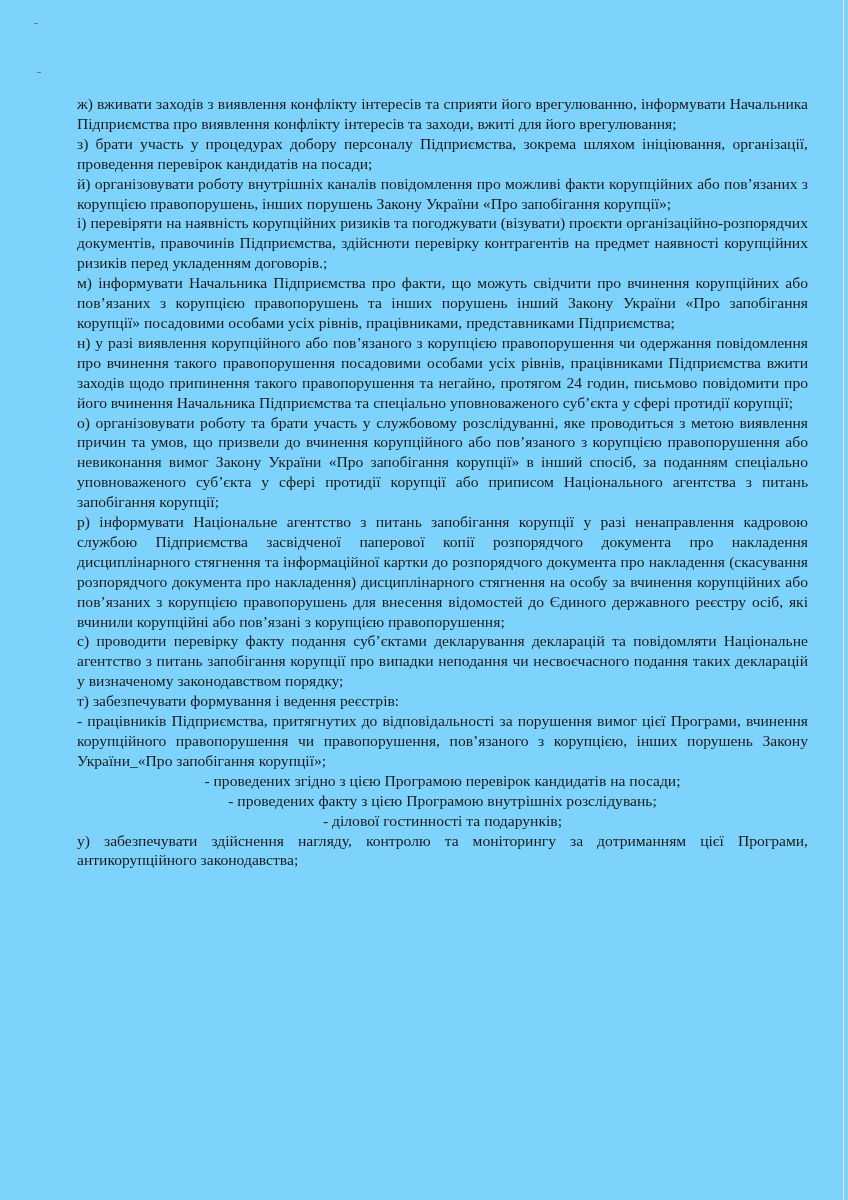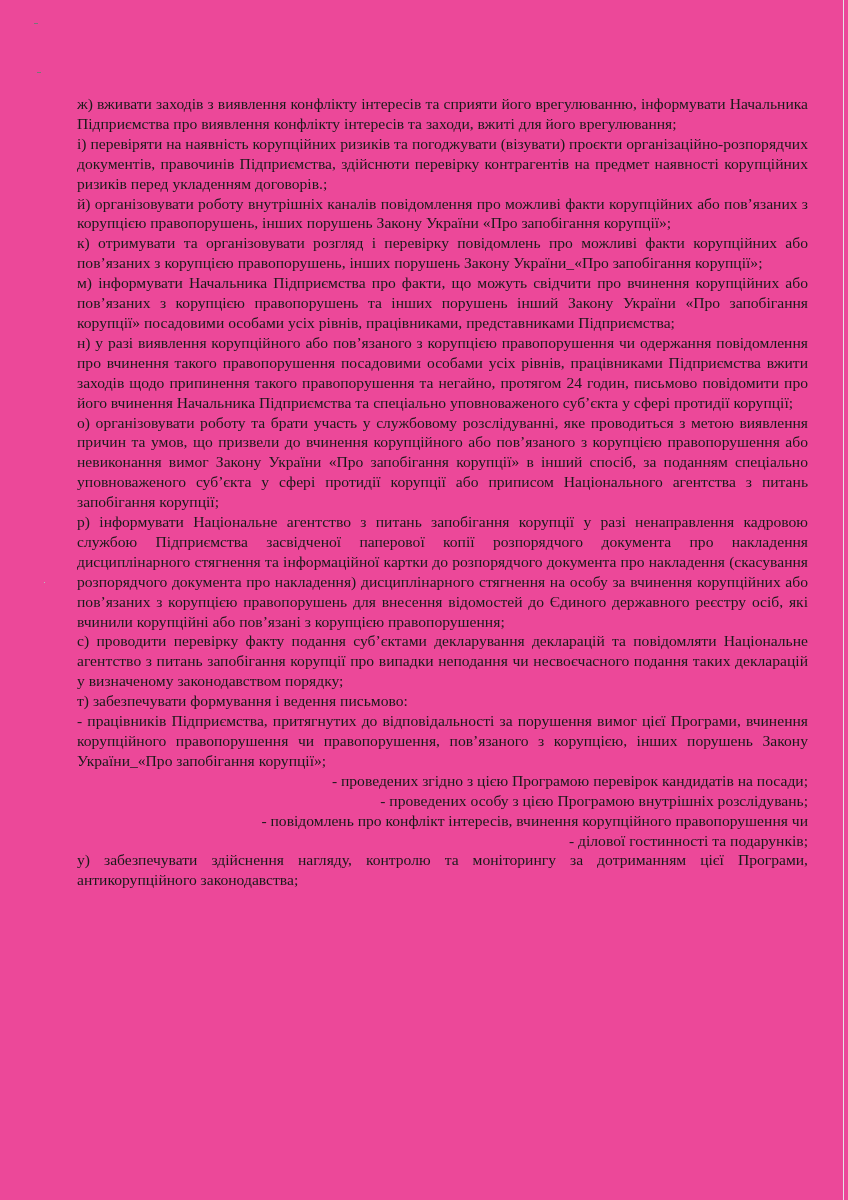--- a/index.html
+++ b/index.html
@@ -12,21 +12,21 @@
       height: 1200px;
       position: relative;
       overflow: hidden;
       font-family: "Liberation Serif", serif;
       color: #1a1a1a;
     }
     .page {
       position: absolute;
       left: 0; top: 0;
       width: 848px; height: 1200px;
-      background: #ec4899;
+      background: #7dd3fc;
     }
     .scan-mark {
       position: absolute;
       width: 4px;
       height: 1px;
       background: #777;
     }
     .mark-1 { left: 34px; top: 23px; }
     .mark-2 { left: 37px; top: 72px; }
     .mark-3 { left: 44px; top: 582px; width: 1px; height: 1px; background: #bbb; }
@@ -45,43 +45,42 @@
       width: 731px;
       font-size: 15.6px;
       line-height: 19.9px;
       text-align: justify;
     }
     .content p {
       margin: 0;
       padding: 0;
     }
     .content p.noj {
-      text-align: right;
+      text-align: center;
     }
   </style>
 </head>
 <body>
 
 <div class="page">
   <div class="scan-mark mark-1"></div>
   <div class="scan-mark mark-2"></div>
   <div class="scan-mark mark-3"></div>
   <div class="right-edge"></div>
 
   <div class="content">
     <p>ж) вживати заходів з виявлення конфлікту інтересів та сприяти його врегулюванню, інформувати Начальника Підприємства про виявлення конфлікту інтересів та заходи, вжиті для його врегулювання;</p>
+    <p>з) брати участь у процедурах добору персоналу Підприємства, зокрема шляхом ініціювання, організації, проведення перевірок кандидатів на посади;</p>
+    <p>й) організовувати роботу внутрішніх каналів повідомлення про можливі факти корупційних або пов’язаних з корупцією правопорушень, інших порушень Закону України «Про запобігання корупції»;</p>
     <p>і) перевіряти на наявність корупційних ризиків та погоджувати (візувати) проєкти організаційно-розпорядчих документів, правочинів Підприємства, здійснюти перевірку контрагентів на предмет наявності корупційних ризиків перед укладенням договорів.;</p>
-    <p>й) організовувати роботу внутрішніх каналів повідомлення про можливі факти корупційних або пов’язаних з корупцією правопорушень, інших порушень Закону України «Про запобігання корупції»;</p>
-    <p>к) отримувати та організовувати розгляд і перевірку повідомлень про можливі факти корупційних або пов’язаних з корупцією правопорушень, інших порушень Закону України_«Про запобігання корупції»;</p>
     <p>м) інформувати Начальника Підприємства про факти, що можуть свідчити про вчинення корупційних або пов’язаних з корупцією правопорушень та інших порушень інший Закону України «Про запобігання корупції» посадовими особами усіх рівнів, працівниками, представниками Підприємства;</p>
     <p>н) у разі виявлення корупційного або пов’язаного з корупцією правопорушення чи одержання повідомлення про вчинення такого правопорушення посадовими особами усіх рівнів, працівниками Підприємства вжити заходів щодо припинення такого правопорушення та негайно, протягом 24 годин, письмово повідомити про його вчинення Начальника Підприємства та спеціально уповноваженого суб’єкта у сфері протидії корупції;</p>
     <p>о) організовувати роботу та брати участь у службовому розслідуванні, яке проводиться з метою виявлення причин та умов, що призвели до вчинення корупційного або пов’язаного з корупцією правопорушення або невиконання вимог Закону України «Про запобігання корупції» в інший спосіб, за поданням спеціально уповноваженого суб’єкта у сфері протидії корупції або приписом Національного агентства з питань запобігання корупції;</p>
     <p>р) інформувати Національне агентство з питань запобігання корупції у разі ненаправлення кадровою службою Підприємства засвідченої паперової копії розпорядчого документа про накладення дисциплінарного стягнення та інформаційної картки до розпорядчого документа про накладення (скасування розпорядчого документа про накладення) дисциплінарного стягнення на особу за вчинення корупційних або пов’язаних з корупцією правопорушень для внесення відомостей до Єдиного державного реєстру осіб, які вчинили корупційні або пов’язані з корупцією правопорушення;</p>
     <p>с) проводити перевірку факту подання суб’єктами декларування декларацій та повідомляти Національне агентство з питань запобігання корупції про випадки неподання чи несвоєчасного подання таких декларацій у визначеному законодавством порядку;</p>
-    <p>т) забезпечувати формування і ведення письмово:</p>
+    <p>т) забезпечувати формування і ведення реєстрів:</p>
     <p>- працівників Підприємства, притягнутих до відповідальності за порушення вимог цієї Програми, вчинення корупційного правопорушення чи правопорушення, пов’язаного з корупцією, інших порушень Закону України_«Про запобігання корупції»;</p>
     <p class="noj">- проведених згідно з цією Програмою перевірок кандидатів на посади;</p>
-    <p class="noj">- проведених особу з цією Програмою внутрішніх розслідувань;</p>
-    <p class="noj">- повідомлень про конфлікт інтересів, вчинення корупційного правопорушення чи</p>
+    <p class="noj">- проведених факту з цією Програмою внутрішніх розслідувань;</p>
     <p class="noj">- ділової гостинності та подарунків;</p>
     <p>у) забезпечувати здійснення нагляду, контролю та моніторингу за дотриманням цієї Програми, антикорупційного законодавства;</p>
   </div>
 </div>
 
 </body></html>

